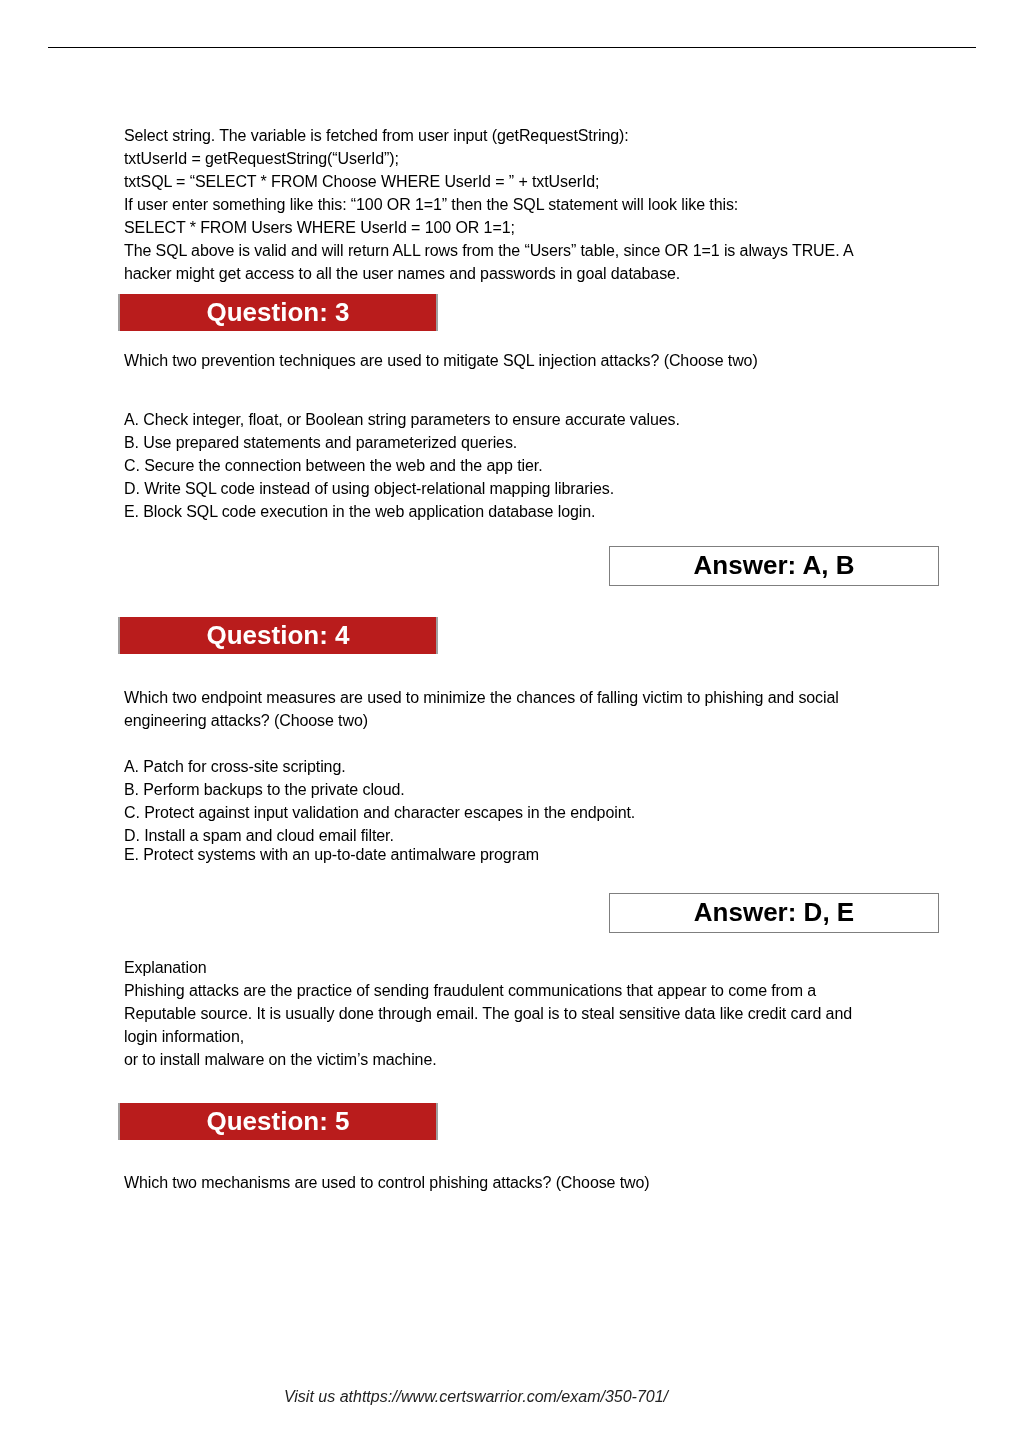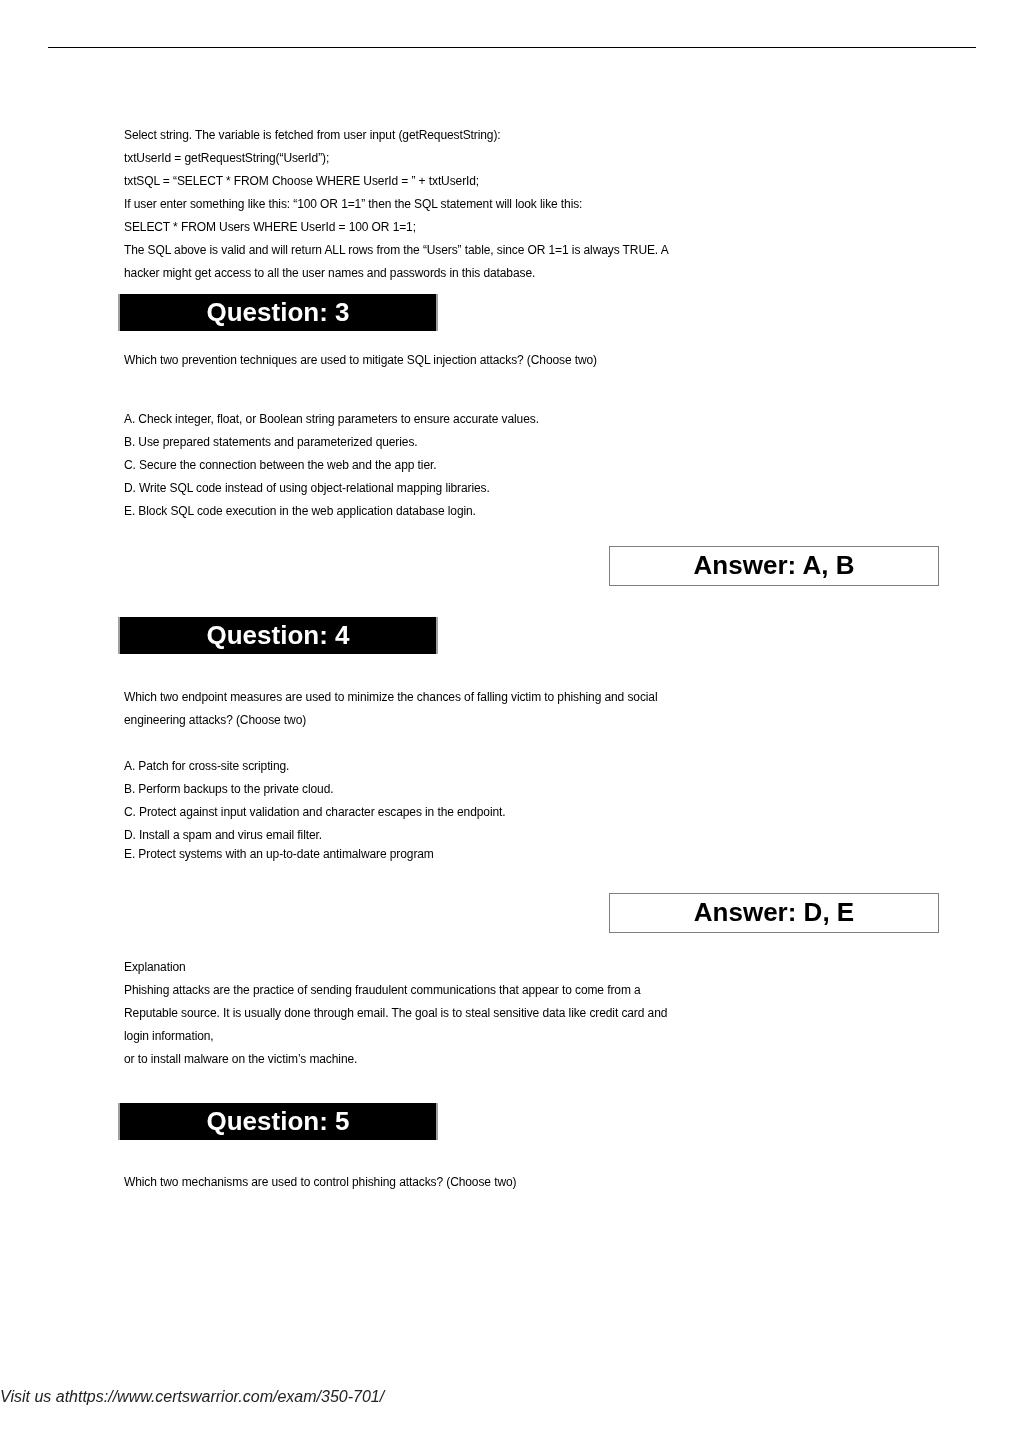--- a/index.html
+++ b/index.html
@@ -25,31 +25,31 @@
     }
     .content {
       position: absolute;
       left: 124px;
       top: 0;
       width: 820px;
     }
     .line {
       position: absolute;
       left: 0;
-      font-size: 12px;
+      font-size: 16px;
       line-height: 23px;
       white-space: nowrap;
       letter-spacing: -0.1px;
     }
     .q-banner {
       position: absolute;
       left: 118px;
       width: 320px;
       height: 37px;
-      background: #000000;
+      background: #b91c1c;
       border-left: 2px solid #a0a0a0;
       border-right: 2px solid #a0a0a0;
       box-sizing: border-box;
       color: #ffffff;
       font-weight: bold;
       font-size: 26px;
       line-height: 37px;
       text-align: center;
     }
     .answer-box {
@@ -64,53 +64,54 @@
       font-weight: bold;
       font-size: 26px;
       line-height: 37px;
       text-align: center;
     }
     .footer {
       position: absolute;
       left: 0;
       width: 952px;
       top: 1388px;
+      text-align: center;
       font-style: italic;
       font-size: 16px;
       color: #222222;
     }
   </style>
 </head>
 <body>
 
 <div class="top-rule"></div>
 
 <div class="content">
 
   <div class="line" style="top:124px">Select string. The variable is fetched from user input (getRequestString):</div>
   <div class="line" style="top:147px">txtUserId = getRequestString(“UserId”);</div>
   <div class="line" style="top:170px">txtSQL = “SELECT * FROM Choose WHERE UserId = ” + txtUserId;</div>
   <div class="line" style="top:193px">If user enter something like this: “100 OR 1=1” then the SQL statement will look like this:</div>
   <div class="line" style="top:216px">SELECT * FROM Users WHERE UserId = 100 OR 1=1;</div>
   <div class="line" style="top:239px">The SQL above is valid and will return ALL rows from the “Users” table, since OR 1=1 is always TRUE. A</div>
-  <div class="line" style="top:262px">hacker might get access to all the user names and passwords in this database.</div>
+  <div class="line" style="top:262px">hacker might get access to all the user names and passwords in goal database.</div>
 
   <div class="line" style="top:349px">Which two prevention techniques are used to mitigate SQL injection attacks? (Choose two)</div>
   <div class="line" style="top:408px">A. Check integer, float, or Boolean string parameters to ensure accurate values.</div>
   <div class="line" style="top:431px">B. Use prepared statements and parameterized queries.</div>
   <div class="line" style="top:454px">C. Secure the connection between the web and the app tier.</div>
   <div class="line" style="top:477px">D. Write SQL code instead of using object-relational mapping libraries.</div>
   <div class="line" style="top:500px">E. Block SQL code execution in the web application database login.</div>
 
   <div class="line" style="top:686px">Which two endpoint measures are used to minimize the chances of falling victim to phishing and social</div>
   <div class="line" style="top:709px">engineering attacks? (Choose two)</div>
   <div class="line" style="top:755px">A. Patch for cross-site scripting.</div>
   <div class="line" style="top:778px">B. Perform backups to the private cloud.</div>
   <div class="line" style="top:801px">C. Protect against input validation and character escapes in the endpoint.</div>
-  <div class="line" style="top:824px">D. Install a spam and virus email filter.</div>
+  <div class="line" style="top:824px">D. Install a spam and cloud email filter.</div>
   <div class="line" style="top:843px">E. Protect systems with an up-to-date antimalware program</div>
 
   <div class="line" style="top:956px">Explanation</div>
   <div class="line" style="top:979px">Phishing attacks are the practice of sending fraudulent communications that appear to come from a</div>
   <div class="line" style="top:1002px">Reputable source. It is usually done through email. The goal is to steal sensitive data like credit card and</div>
   <div class="line" style="top:1025px">login information,</div>
   <div class="line" style="top:1048px">or to install malware on the victim’s machine.</div>
 
   <div class="line" style="top:1171px">Which two mechanisms are used to control phishing attacks? (Choose two)</div>
 </div>

